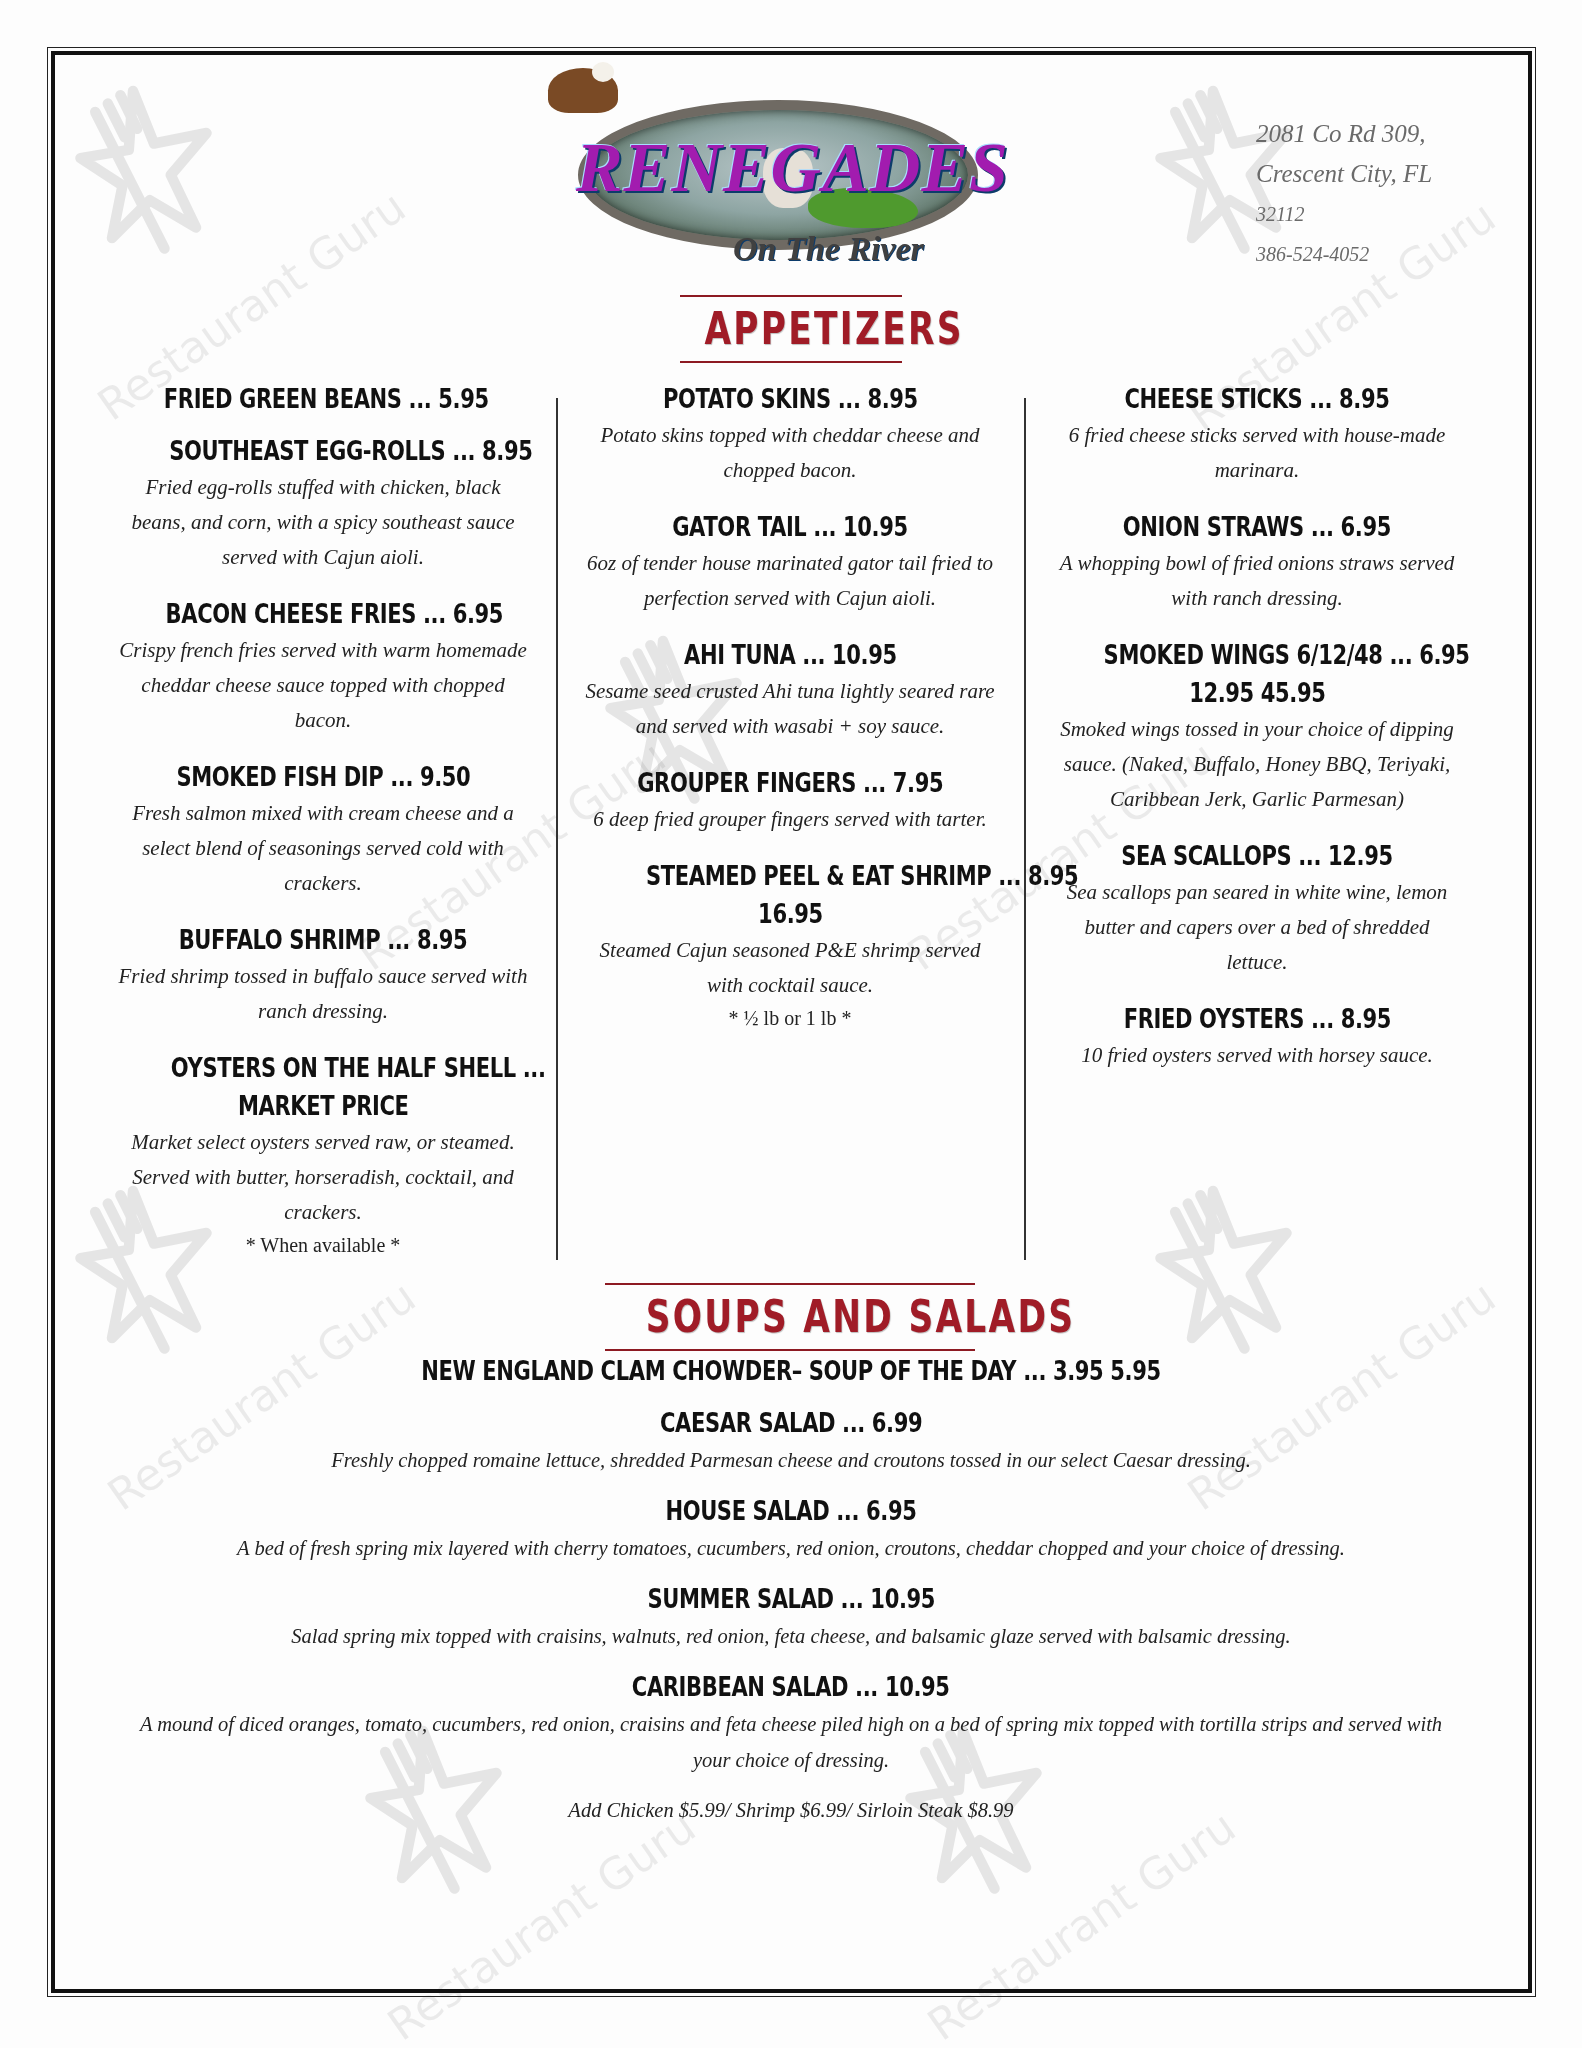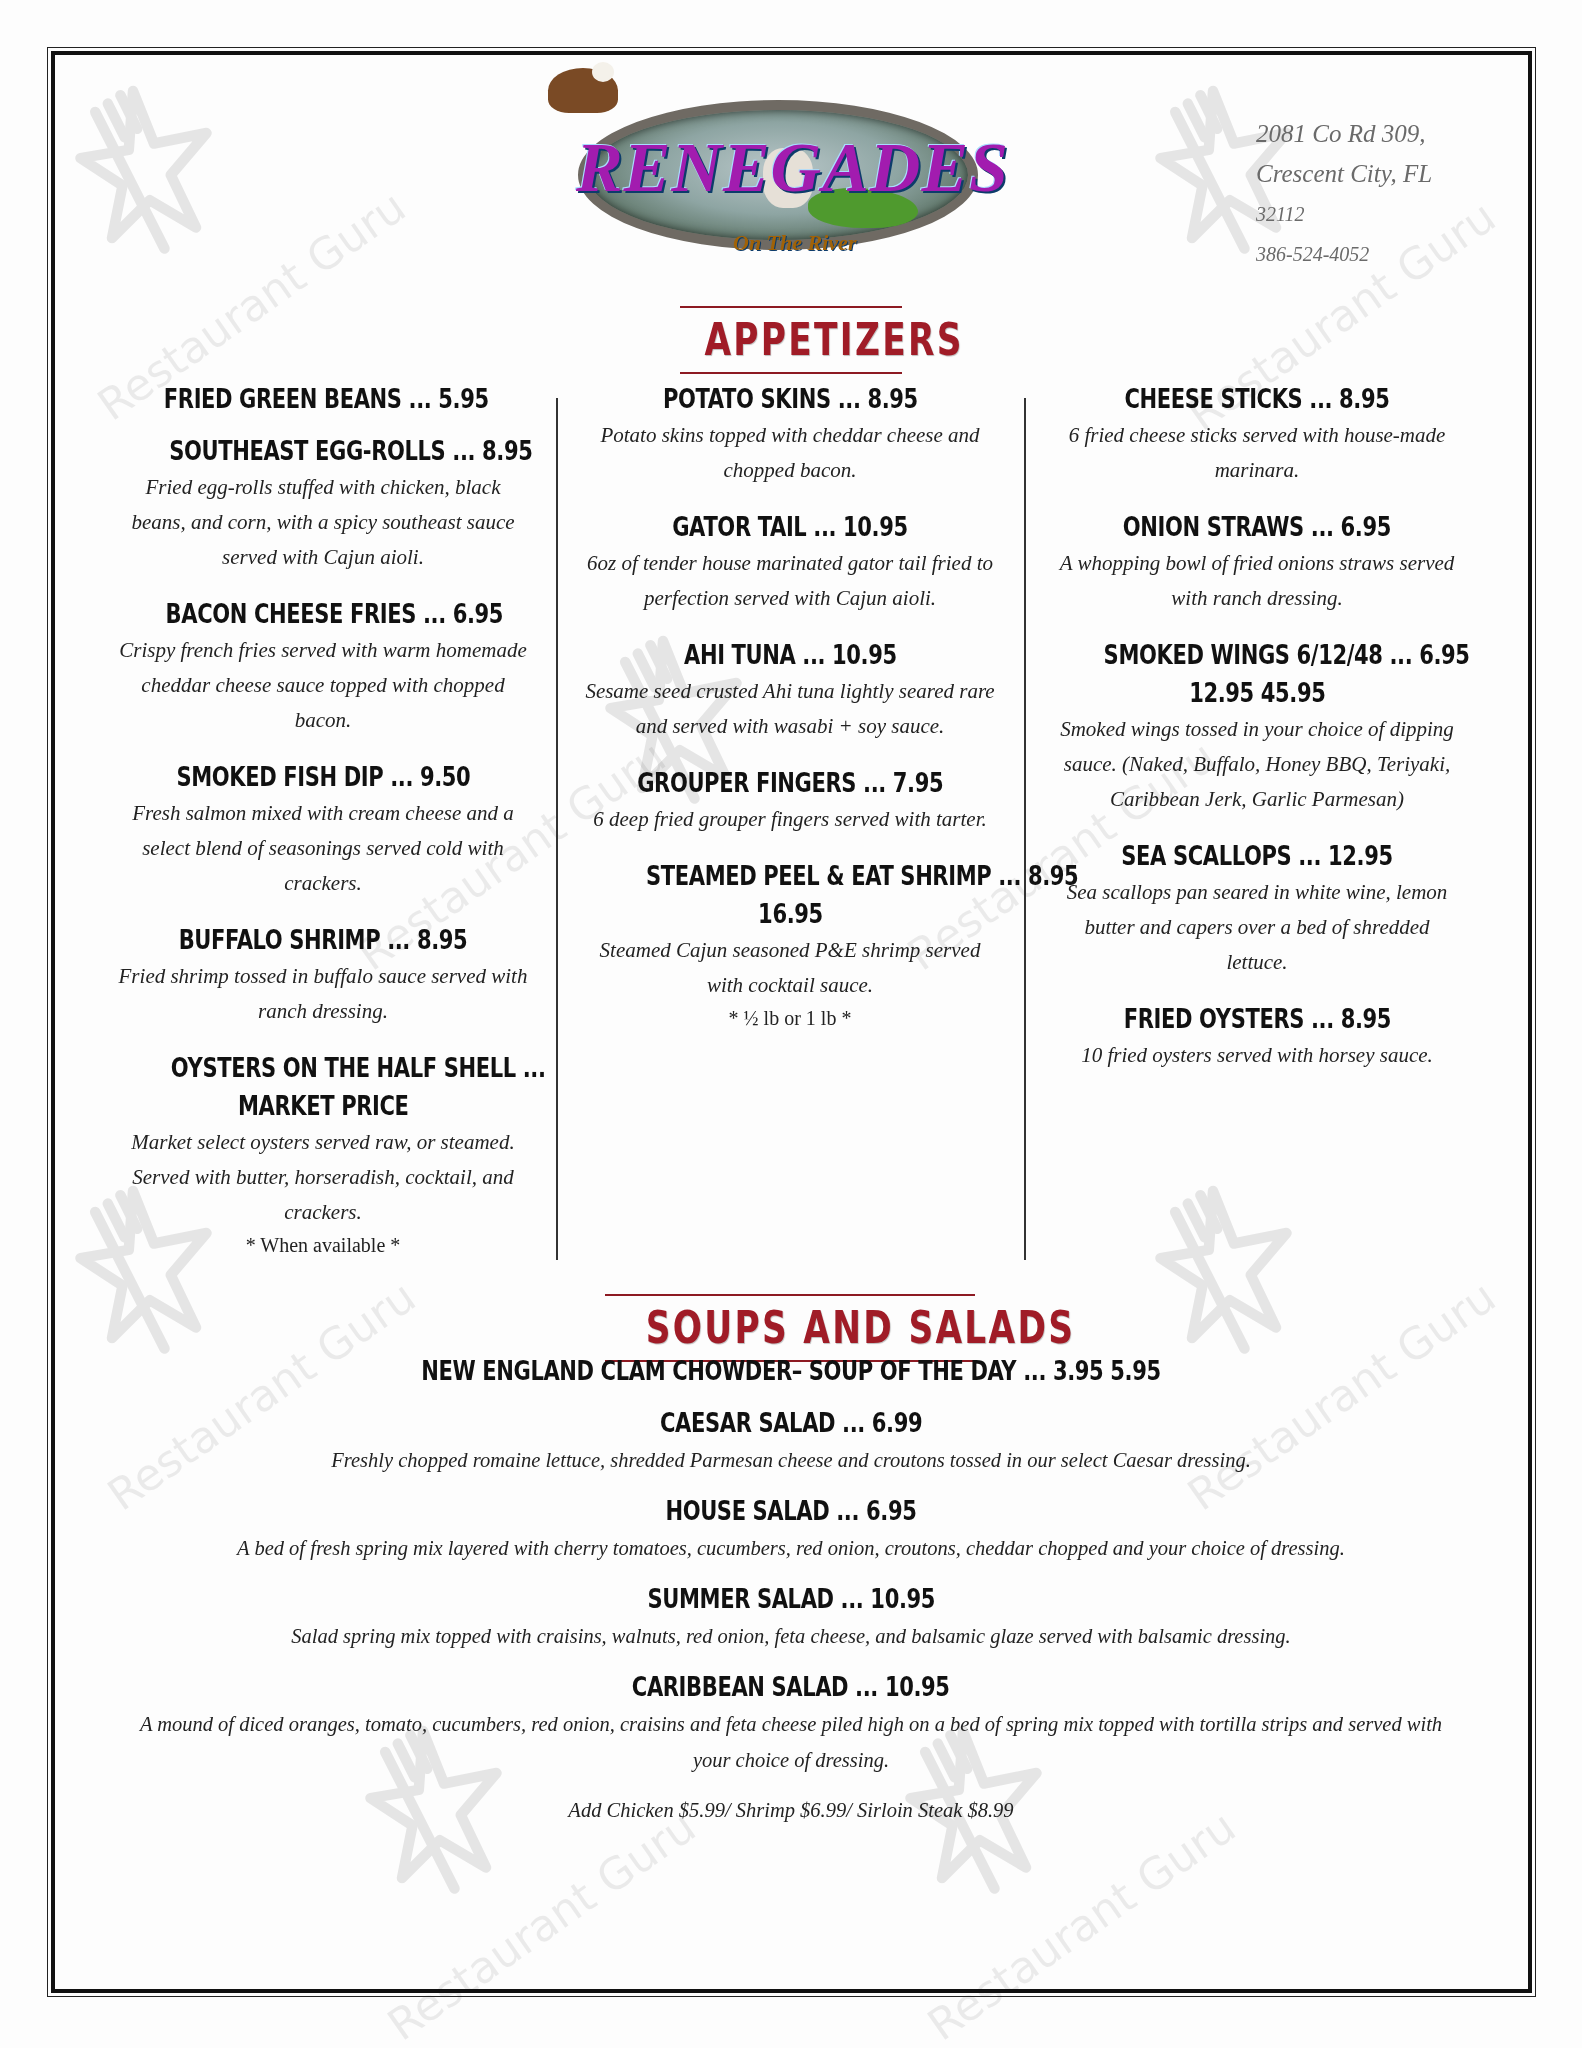--- a/index.html
+++ b/index.html
@@ -13,34 +13,34 @@
   .watermark svg { display: block; }
   .wm-text { position: absolute; font-family: "DejaVu Sans", sans-serif; font-size: 44px; color: #000; opacity: 0.07; transform: rotate(-35deg); white-space: nowrap; pointer-events: none; }
 
   
   .logo { position: absolute; left: 548px; top: 68px; width: 440px; height: 208px; }
   .logo-oval { position: absolute; left: 30px; top: 32px; width: 400px; height: 150px; border-radius: 50%;
     background: radial-gradient(ellipse at 50% 45%, #b9c7c9 0%, #8ea5a3 45%, #5e7567 75%, #3c3a36 100%);
     border: 10px solid #6f6a63; box-shadow: inset 0 0 10px rgba(0,0,0,.6); }
   .logo-title { position: absolute; left: 28px; top: 60px; font-family: "Liberation Serif", serif; font-weight: bold; font-size: 70px; color: #a21caf; letter-spacing: 1px;
     text-shadow: 2px 2px 0 #0d3c6b, -1px -1px 0 #a9dcff; font-style: italic; }
-  .logo-sub { position: absolute; left: 185px; top: 162px; font-family: "Liberation Serif", serif; font-style: italic; font-weight: bold; font-size: 22px; color: #a16207; text-shadow: 1px 1px 0 #0d3c6b; }
+  .logo-sub { position: absolute; left: 185px; top: 162px; font-family: "Liberation Serif", serif; font-style: italic; font-weight: bold; font-size: 34px; color: #404040; text-shadow: 1px 1px 0 #0d3c6b; }
   .logo-gator { position: absolute; left: 260px; top: 120px; width: 110px; height: 40px; background: #4f9a2e; border-radius: 40% 60% 40% 50%; }
   .logo-man { position: absolute; left: 215px; top: 80px; width: 50px; height: 60px; background: #e6e0d7; border-radius: 40%; }
   .logo-eagle { position: absolute; left: 0; top: 0; width: 70px; height: 45px; background: #7a4a25; border-radius: 50% 50% 30% 30%; }
   .logo-eagle::after { content: ""; position: absolute; right: 4px; top: -6px; width: 22px; height: 20px; background: #f4f1ea; border-radius: 50%; }
 
   
   .address { position: absolute; left: 1256px; top: 114px; font-family: "Liberation Serif", serif; font-style: italic; color: #6a6a6a; }
   .address div { line-height: 40px; }
   .address .big { font-size: 25px; }
   .address .small { font-size: 20px; }
 
   
-  .section-head { position: absolute; text-align: center; margin-top: 11px; }
+  .section-head { position: absolute; text-align: center; }
   .section-head .rule { height: 2px; background: #8d1a22; }
   .section-head .title { font-family: "DejaVu Sans", sans-serif; font-weight: bold; color: #a01c27; letter-spacing: 3px; transform: scaleX(0.78); transform-origin: center; white-space: nowrap; text-shadow: 1px 1px 1px rgba(0,0,0,.25); }
 
   #appetizers-head { left: 680px; top: 295px; width: 222px; }
   #appetizers-head .title { font-size: 44px; line-height: 64px; }
   #soups-head { left: 605px; top: 1283px; width: 370px; }
   #soups-head .title { font-size: 44px; line-height: 64px; }
 
   
   .col { position: absolute; top: 380px; width: 410px; text-align: center; }

